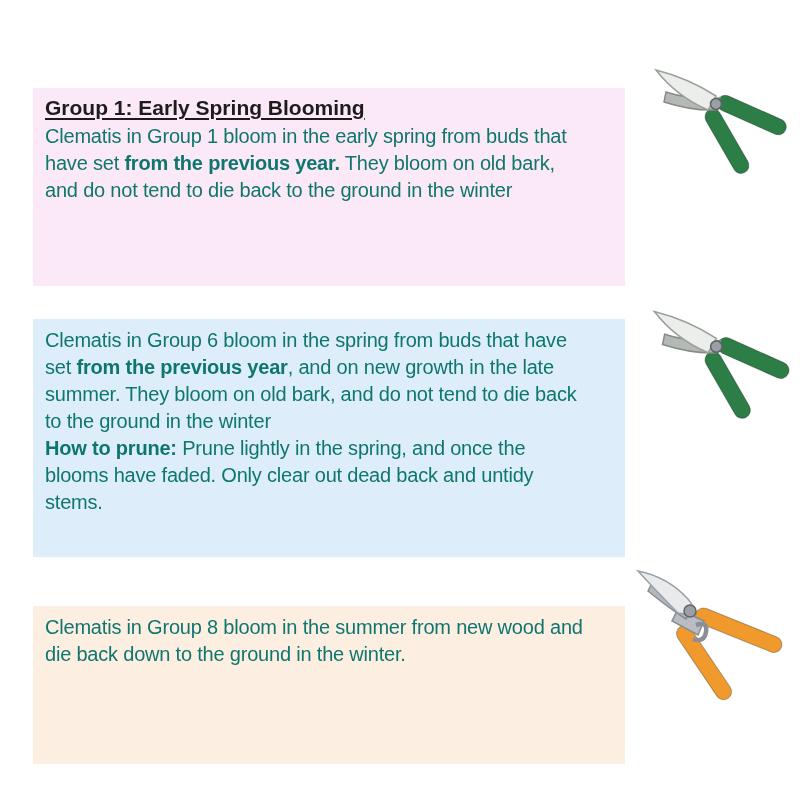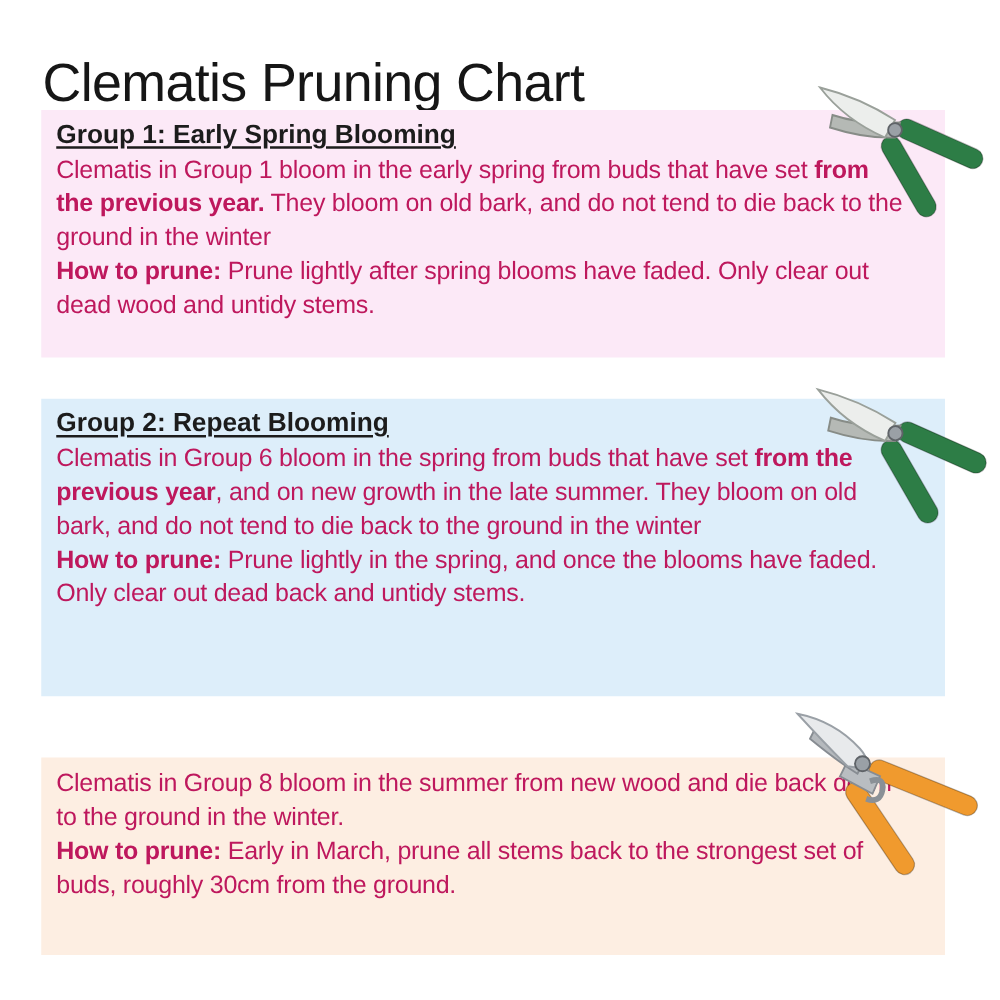--- a/index.html
+++ b/index.html
@@ -23,74 +23,70 @@
     top: 14px;
     font-size: 43px;
     font-weight: 400;
     color: #161616;
     letter-spacing: -0.5px;
     white-space: nowrap;
   }
   .group-card {
     position: absolute;
     left: 33px;
-    width: 723px;
+    width: 592px;
     box-sizing: border-box;
     padding: 8px 34px 8px 12px;
     color: #242424;
   }
   .group-card.g1 { top: 88px;  height: 198px; }
   .group-card.g2 { top: 319px; height: 238px; }
   .group-card.g3 { top: 606px; height: 158px; }
   .group-heading {
     font-size: 21px;
     font-weight: 700;
     text-decoration: underline;
     text-decoration-thickness: 2px;
     text-underline-offset: 3px;
     margin: 0 0 3px 0;
     color: #1c1c1c;
   }
   .group-para {
     margin: 0;
     font-size: 20px;
     line-height: 27px;
-    color: #be185d;
+    color: #0f766e;
     letter-spacing: -0.2px;
   }
   .tool {
     position: absolute;
     z-index: 5;
   }
   .tool.t1 { left: 646px; top: 54px; }
   .tool.t2 { left: 644px; top: 294px; }
   .tool.t3 { left: 620px; top: 551px; }
 </style>
 </head>
 <body>
 
 <div class="canvas">
 
-  <h1 class="page-title">Clematis Pruning Chart</h1>
 
   <section class="group-card g1" style="background-color: rgb(252, 233, 247);">
     <h2 class="group-heading">Group 1: Early Spring Blooming</h2>
     <p class="group-para"><span>Clematis in Group 1 bloom in the early spring from buds that have set </span><span style="font-weight: 700;">from the previous year.</span><span> They bloom on old bark, and do not tend to die back to the ground in the winter</span></p>
-    <p class="group-para"><span style="font-weight: 700;">How to prune:</span><span> Prune lightly after spring blooms have faded. Only clear out dead wood and untidy stems.</span></p>
   </section>
 
   <section class="group-card g2" style="background-color: rgb(221, 238, 250);">
-    <h2 class="group-heading">Group 2: Repeat Blooming</h2>
     <p class="group-para"><span>Clematis in Group 6 bloom in the spring from buds that have set </span><span style="font-weight: 700;">from the previous year</span><span>, and on new growth in the late summer. They bloom on old bark, and do not tend to die back to the ground in the winter</span></p>
     <p class="group-para"><span style="font-weight: 700;">How to prune:</span><span> Prune lightly in the spring, and once the blooms have faded. Only clear out dead back and untidy stems.</span></p>
   </section>
 
   <section class="group-card g3" style="background-color: rgb(253, 238, 226);">
     <p class="group-para"><span>Clematis in Group 8 bloom in the summer from new wood and die back down to the ground in the winter.</span></p>
-    <p class="group-para"><span style="font-weight: 700;">How to prune:</span><span> Early in March, prune all stems back to the strongest set of buds, roughly 30cm from the ground.</span></p>
   </section>
 
   <svg class="tool t1" width="150" height="124" viewBox="0 0 150 124">
     <g>
       <rect x="0" y="-8" width="74" height="16" rx="8" fill="#2d7d46" stroke="rgba(0,0,0,0.28)" transform="translate(72,46) rotate(24)"></rect>
       <rect x="0" y="-8" width="72" height="16" rx="8" fill="#2d7d46" stroke="rgba(0,0,0,0.28)" transform="translate(63,56) rotate(60)"></rect>
       <path d="M18,48 Q46,57 70,56 L74,44 Q44,46 20,38 Z" fill="#b5b9b5" stroke="#878c87" stroke-width="1.5"></path>
       <path d="M10,16 Q42,24 70,42 L62,56 Q30,42 10,16 Z" fill="#eceeec" stroke="#9aa09a" stroke-width="1.5"></path>
       <circle cx="70" cy="50" r="5.5" fill="#9aa0a6" stroke="#5f6368" stroke-width="1.5"></circle>
     </g>

